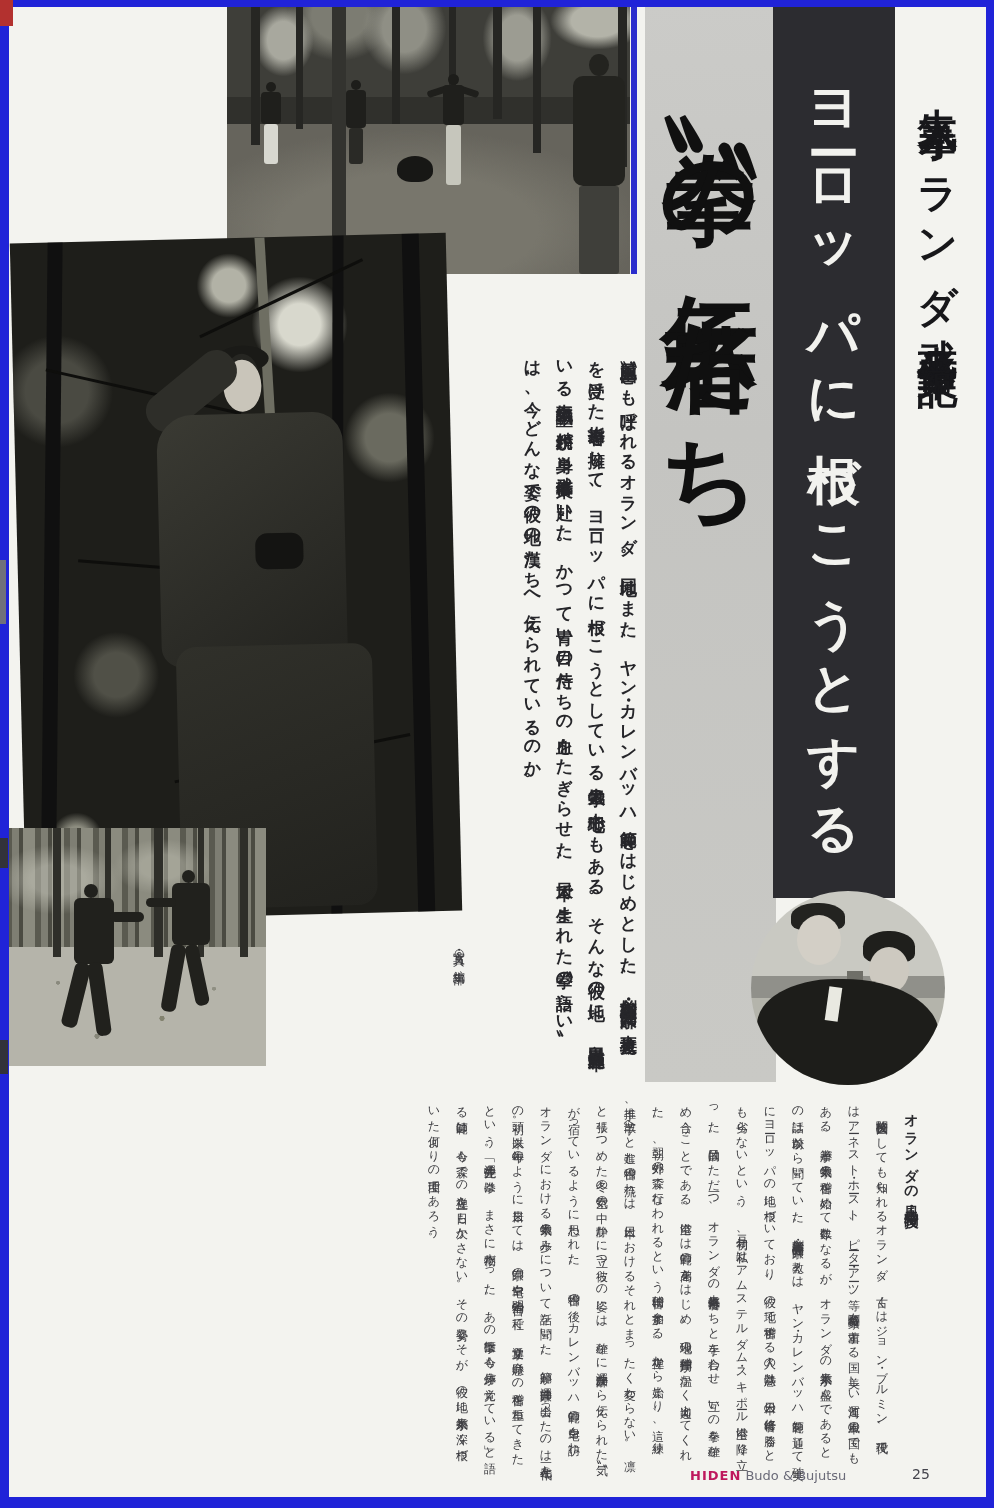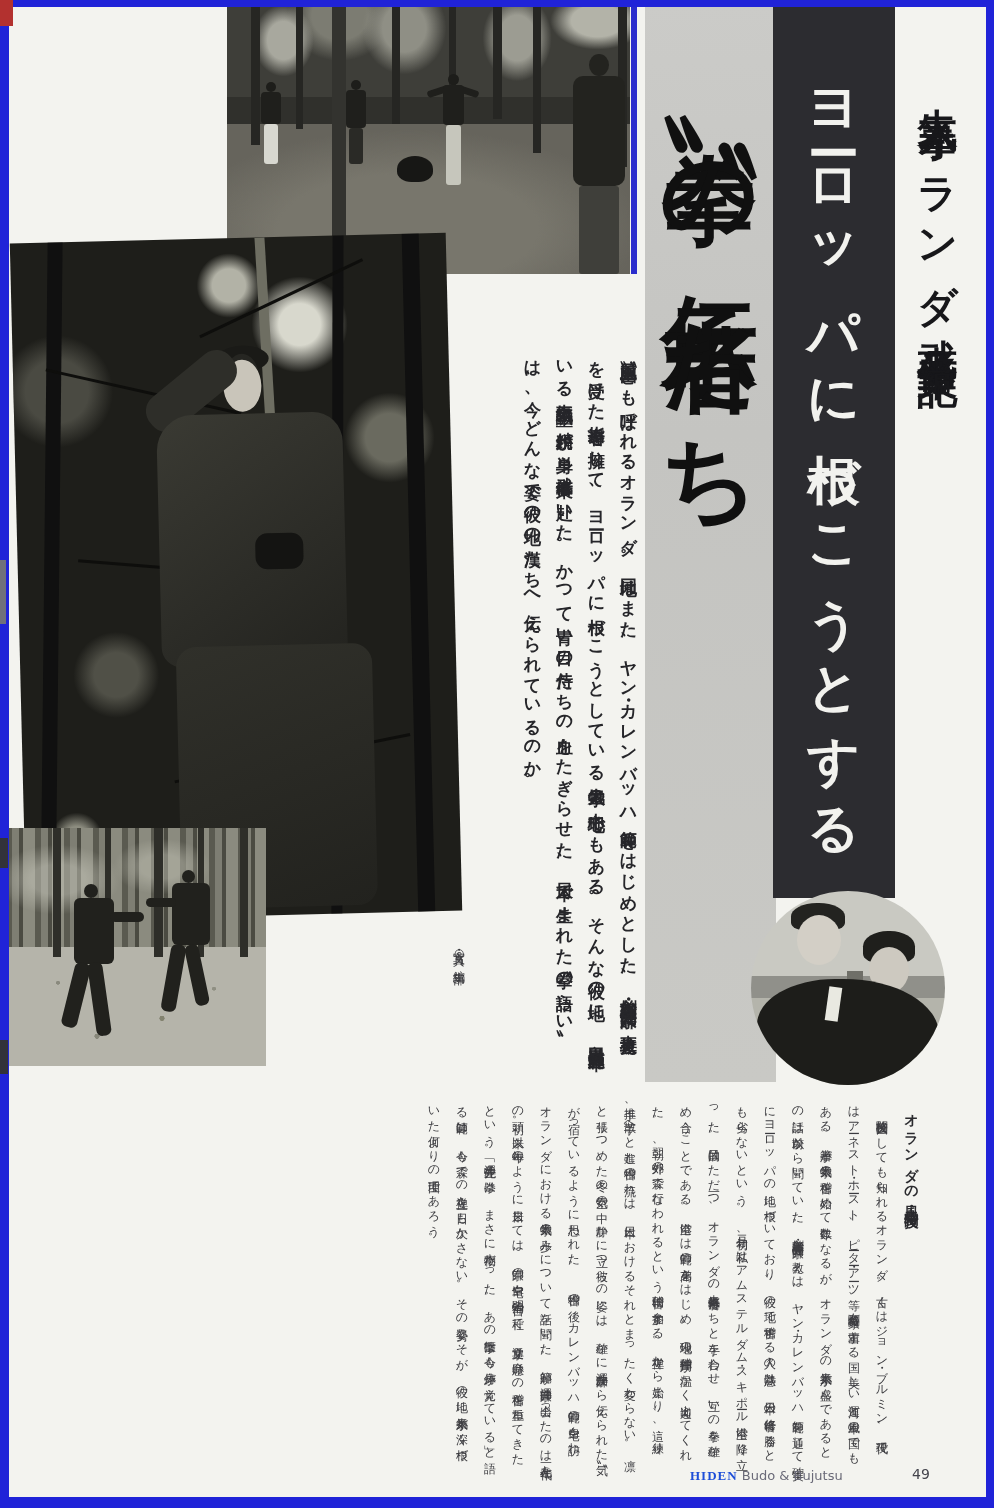--- a/index.html
+++ b/index.html
@@ -33,21 +33,21 @@
      font-size:17px;line-height:32px;letter-spacing:1.5px;font-weight:600;color:#26262a;}
   .lead-credit{position:absolute;left:450px;top:942px;height:130px;z-index:6;
      font-size:12px;letter-spacing:1px;color:#3a3a3e;}
   
   .section-head{position:absolute;left:903px;top:1104px;height:240px;z-index:5;
      font-size:14px;font-weight:bold;letter-spacing:2px;color:#2a2a2e;}
   .body-text{position:absolute;left:88px;top:1098px;width:808px;height:364px;z-index:5;
      font-size:12px;line-height:28px;letter-spacing:0.8px;color:#3c3c40;}
   
   .footer{position:absolute;left:690px;top:1468px;width:250px;z-index:45;font-size:13px;color:#6a6a78;}
-  .footer .mag{font-weight:bold;color:#1d4ed8;letter-spacing:1px;font-family:Liberation Serif, serif;}
+  .footer .mag{font-weight:bold;color:#be185d;letter-spacing:1px;}
   .footer .pg{position:absolute;left:222px;top:-2px;color:#44444c;font-size:14px;}
   
   .photo{position:absolute;overflow:hidden;}
   
   #park{left:227px;top:6px;width:403px;height:268px;background:#62625a;z-index:3;}
   #park .canopy{position:absolute;left:0;top:0;width:100%;height:46%;
     background:
       radial-gradient(ellipse 42px 50px at 14% 28%,#a8a89e 0 38%,transparent 72%),
       radial-gradient(ellipse 60px 66px at 44% 18%,#8f8f85 0 36%,transparent 70%),
       radial-gradient(ellipse 48px 60px at 72% 26%,#9c9c92 0 38%,transparent 72%),
@@ -222,21 +222,21 @@
 
   <div class="lead v">〝風車王国〟とも呼ばれるオランダ。同地はまた、ヤン・カレンバッハ師範をはじめとした、創始者・澤井健一宗師に直接教えを受けた指導者を擁して、ヨーロッパに根づこうとしている太気拳の中心地でもある。そんな彼の地に、島田道男師範率いる太気至誠塾の精鋭が単身、武者修業に赴いた。かつて青い目の侍たちの血をたぎらせた、日本で生まれた〝拳の語らい〟は、今、どんな姿で彼の地の漢たちへ伝えられているのか。</div>
   <div class="lead-credit v">文・写真◎編集部</div>
 
   <div class="section-head v">オランダの風土・格闘技</div>
   <div class="body-text v">　格闘技大国としても知られるオランダ。古くはジョン・ブルミン、現代ではアーネスト・ホースト、ピーター・アーツ等、有名格闘家を輩出する国、美しい運河と風車の国でもある。筆者が太気拳の稽古を始めて数年になるが、オランダの太気拳が盛んであるとの話は以前から聞いていた。創始者・澤井健一宗師の教えは、ヤン・カレンバッハ師範を通じて確実にヨーロッパの地に根づいており、彼の地で稽古する人々の熱意は、日本の修行者に勝るとも劣らないという。　二月初旬、私はアムステルダム・スキポール空港に降り立った。目的はただ一つ、オランダの太気拳修行者たちと手を合わせ、互いの拳を確かめ合うことである。空港には師範の高弟をはじめ、現地の稽古仲間が温かく出迎えてくれた。　翌朝、郊外の森で行なわれるという朝稽古に参加する。立禅から始まり、這、練り、推手、散手へと進む稽古の流れは、日本におけるそれとまったく変わらない。凛と張りつめた冬の空気の中、静かに立つ彼らの姿には、確かに澤井宗師から伝えられた〝気〟が宿っているように思われた。　稽古の後、カレンバッハ師範の自宅を訪ね、オランダにおける太気拳の歩みについて話を聞いた。師範が澤井宗師に出会ったのは一九七〇年代の初頭。以来、毎年のように来日しては、宗師の自宅や明治神宮の杜で、文字通り命懸けの稽古を重ねてきたという。「澤井先生の拳は、まさに本物だった。あの衝撃は今も身体が覚えている」と語る師範は、今も森での立禅を一日も欠かさない。その姿勢こそが、彼の地に太気拳が深く根づいた何よりの理由であろう。</div>
 
   <div class="footer">
     <span class="mag">HIDEN</span>
     <span class="sub">Budo &amp; Bujutsu</span>
-    <span class="pg">49</span>
+    <span class="pg">25</span>
   </div>
 
   <div class="edge top"></div>
   <div class="edge bottom"></div>
   <div class="edge left"></div>
   <div class="edge right"></div>
   <div class="corner-red"></div>
   <div class="smudge" style="left:0;top:560px;width:6px;height:64px;background:#70707a;"></div>
   <div class="smudge" style="left:0;top:838px;width:8px;height:30px;background:#32323a;"></div>
   <div class="smudge" style="left:0;top:1040px;width:8px;height:34px;background:#32323a;"></div>

